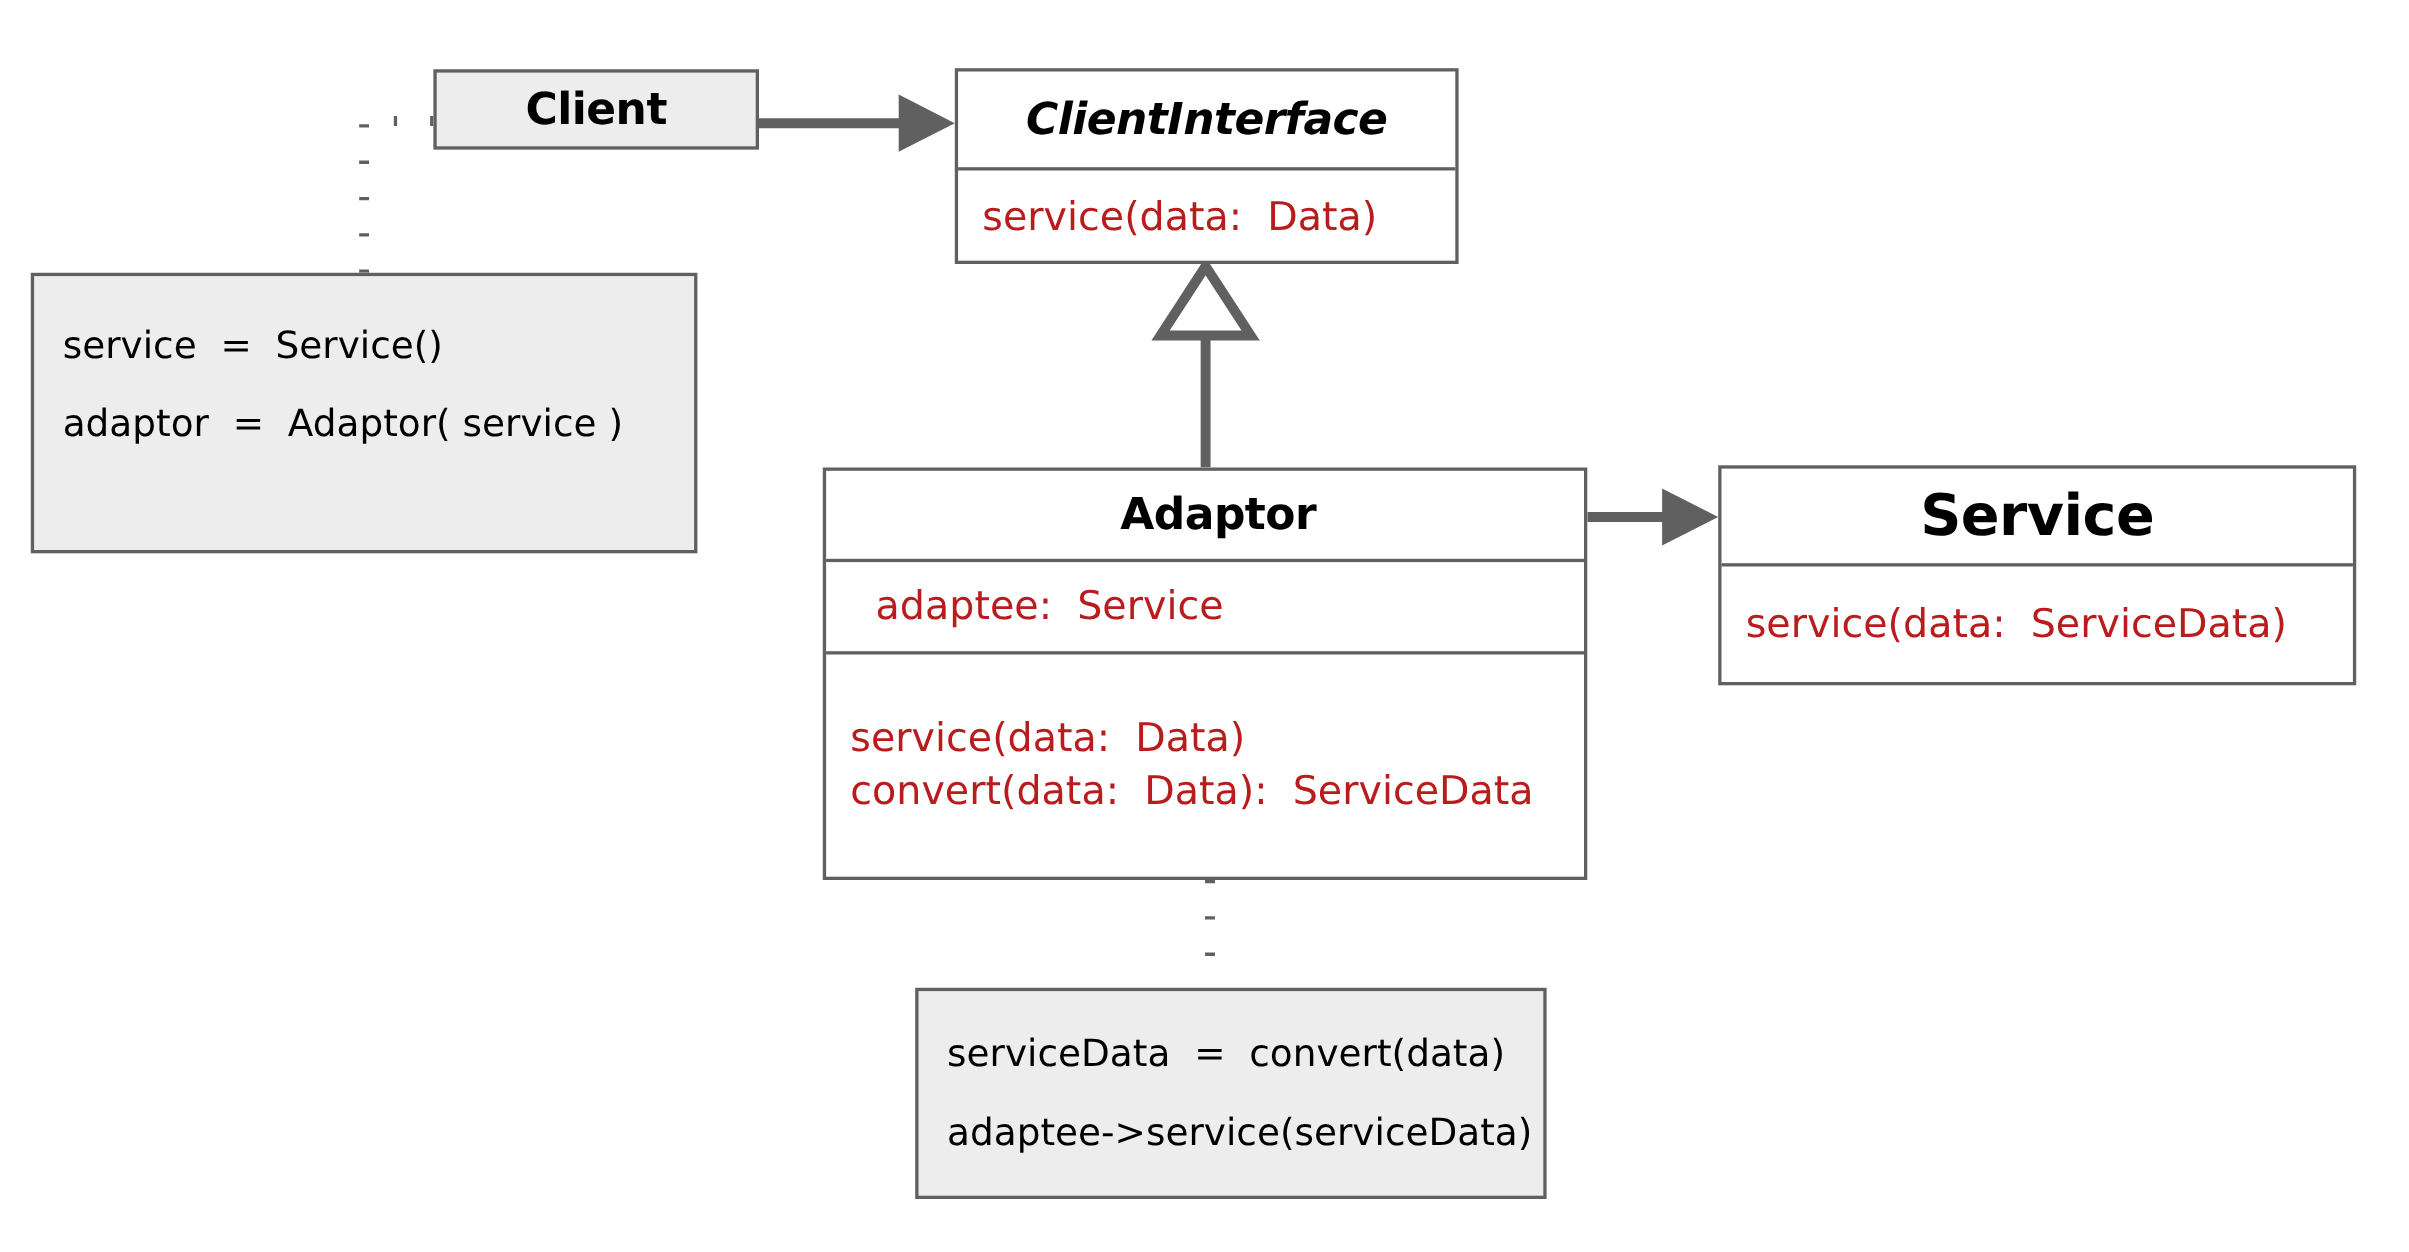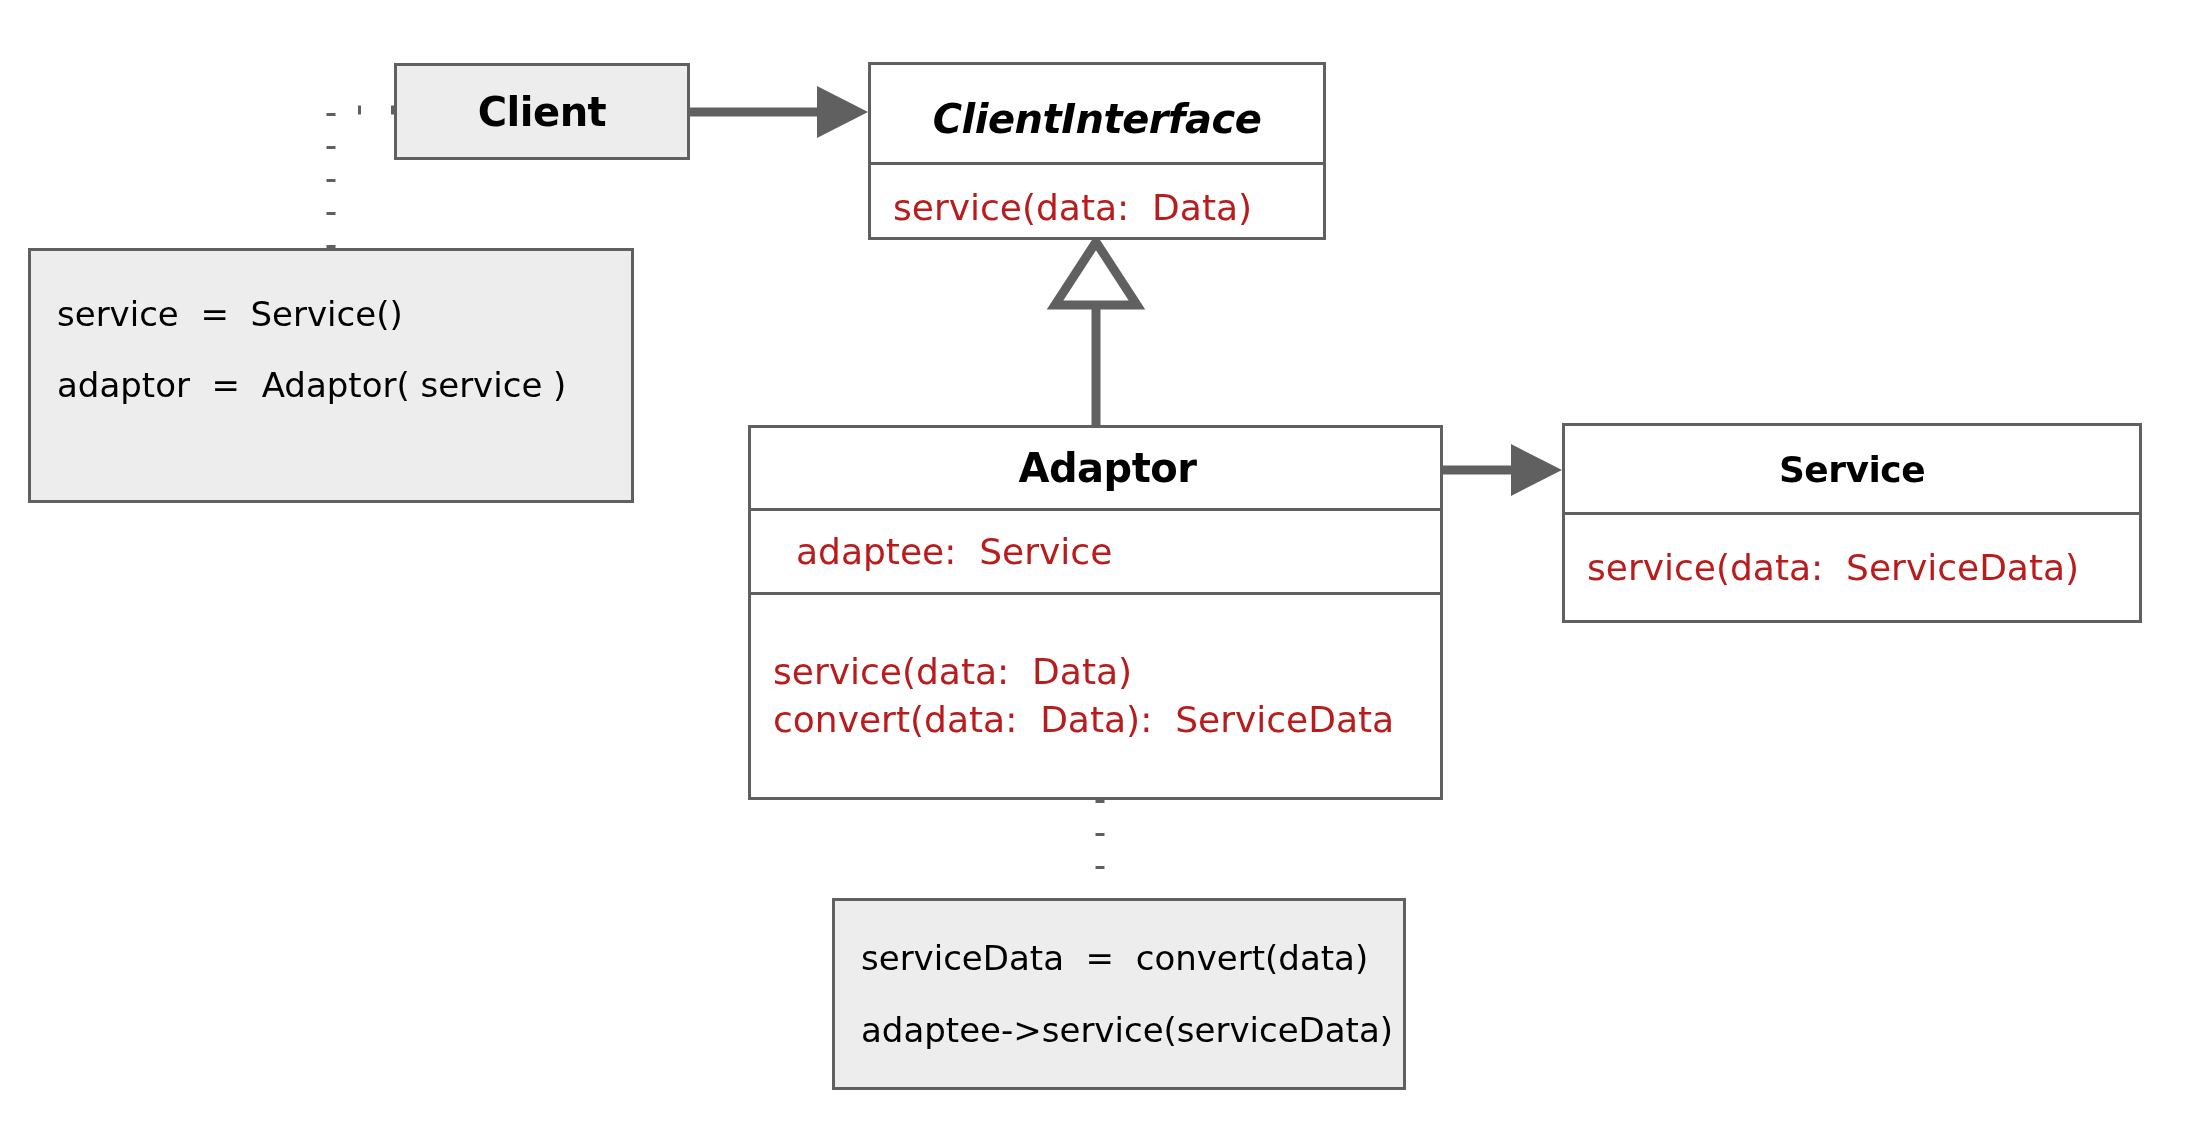--- a/index.html
+++ b/index.html
@@ -89,21 +89,21 @@
     top: 0;
     width: 2190px;
     height: 1138px;
     pointer-events: none;
   }
 
   
   .t-client   { font-size: 40px; }
   .t-iface    { font-size: 40px; }
   .t-adaptor  { font-size: 40px; margin-left: 24px; }
-  .t-service  { font-size: 36px; }
+  .t-service  { font-size: 52px; }
   .m-36       { font-size: 36px; }
   .n-34       { font-size: 34px; }
 </style>
 </head>
 <body>
 
 <div id="canvas">
 
   <svg id="edges" viewBox="0 0 2190 1138" xmlns="http://www.w3.org/2000/svg">
 
@@ -124,26 +124,26 @@
 
     <g>
       <polyline points="394,110 331,110 331,248" fill="none" stroke="#606060" stroke-width="9" stroke-linecap="butt" stroke-dasharray="3 30"></polyline>
     </g>
 
     <g>
       <line x1="1100" y1="800" x2="1100" y2="898" stroke="#606060" stroke-width="9" stroke-linecap="butt" stroke-dasharray="3 30"></line>
     </g>
   </svg>
 
-  <div class="uml-box shaded" style="left:394px; top:63px; width:296px; height:97px;">
+  <div class="uml-box shaded" style="left:394px; top:63px; width:296px; height:73px;">
     <div class="compartment class-title t-client" style="height:100%;">Client</div>
   </div>
 
   <div class="uml-box" style="left:868px; top:62px; width:458px; height:178px;">
-    <div class="compartment class-title t-iface italic" style="height:87px;margin-top:10px;">ClientInterface</div>
+    <div class="compartment class-title t-iface italic" style="height:87px;">ClientInterface</div>
     <div class="compartment member-list" style="height:88px;">
       <div class="member-line m-36">service(data:  Data)</div>
     </div>
   </div>
 
   <div class="uml-box" style="left:748px; top:425px; width:695px; height:375px;">
     <div class="compartment class-title t-adaptor" style="height:80px;">Adaptor</div>
     <div class="compartment member-list" style="height:84px;padding-left:45px;">
       <div class="member-line m-36">adaptee:  Service</div>
     </div>

